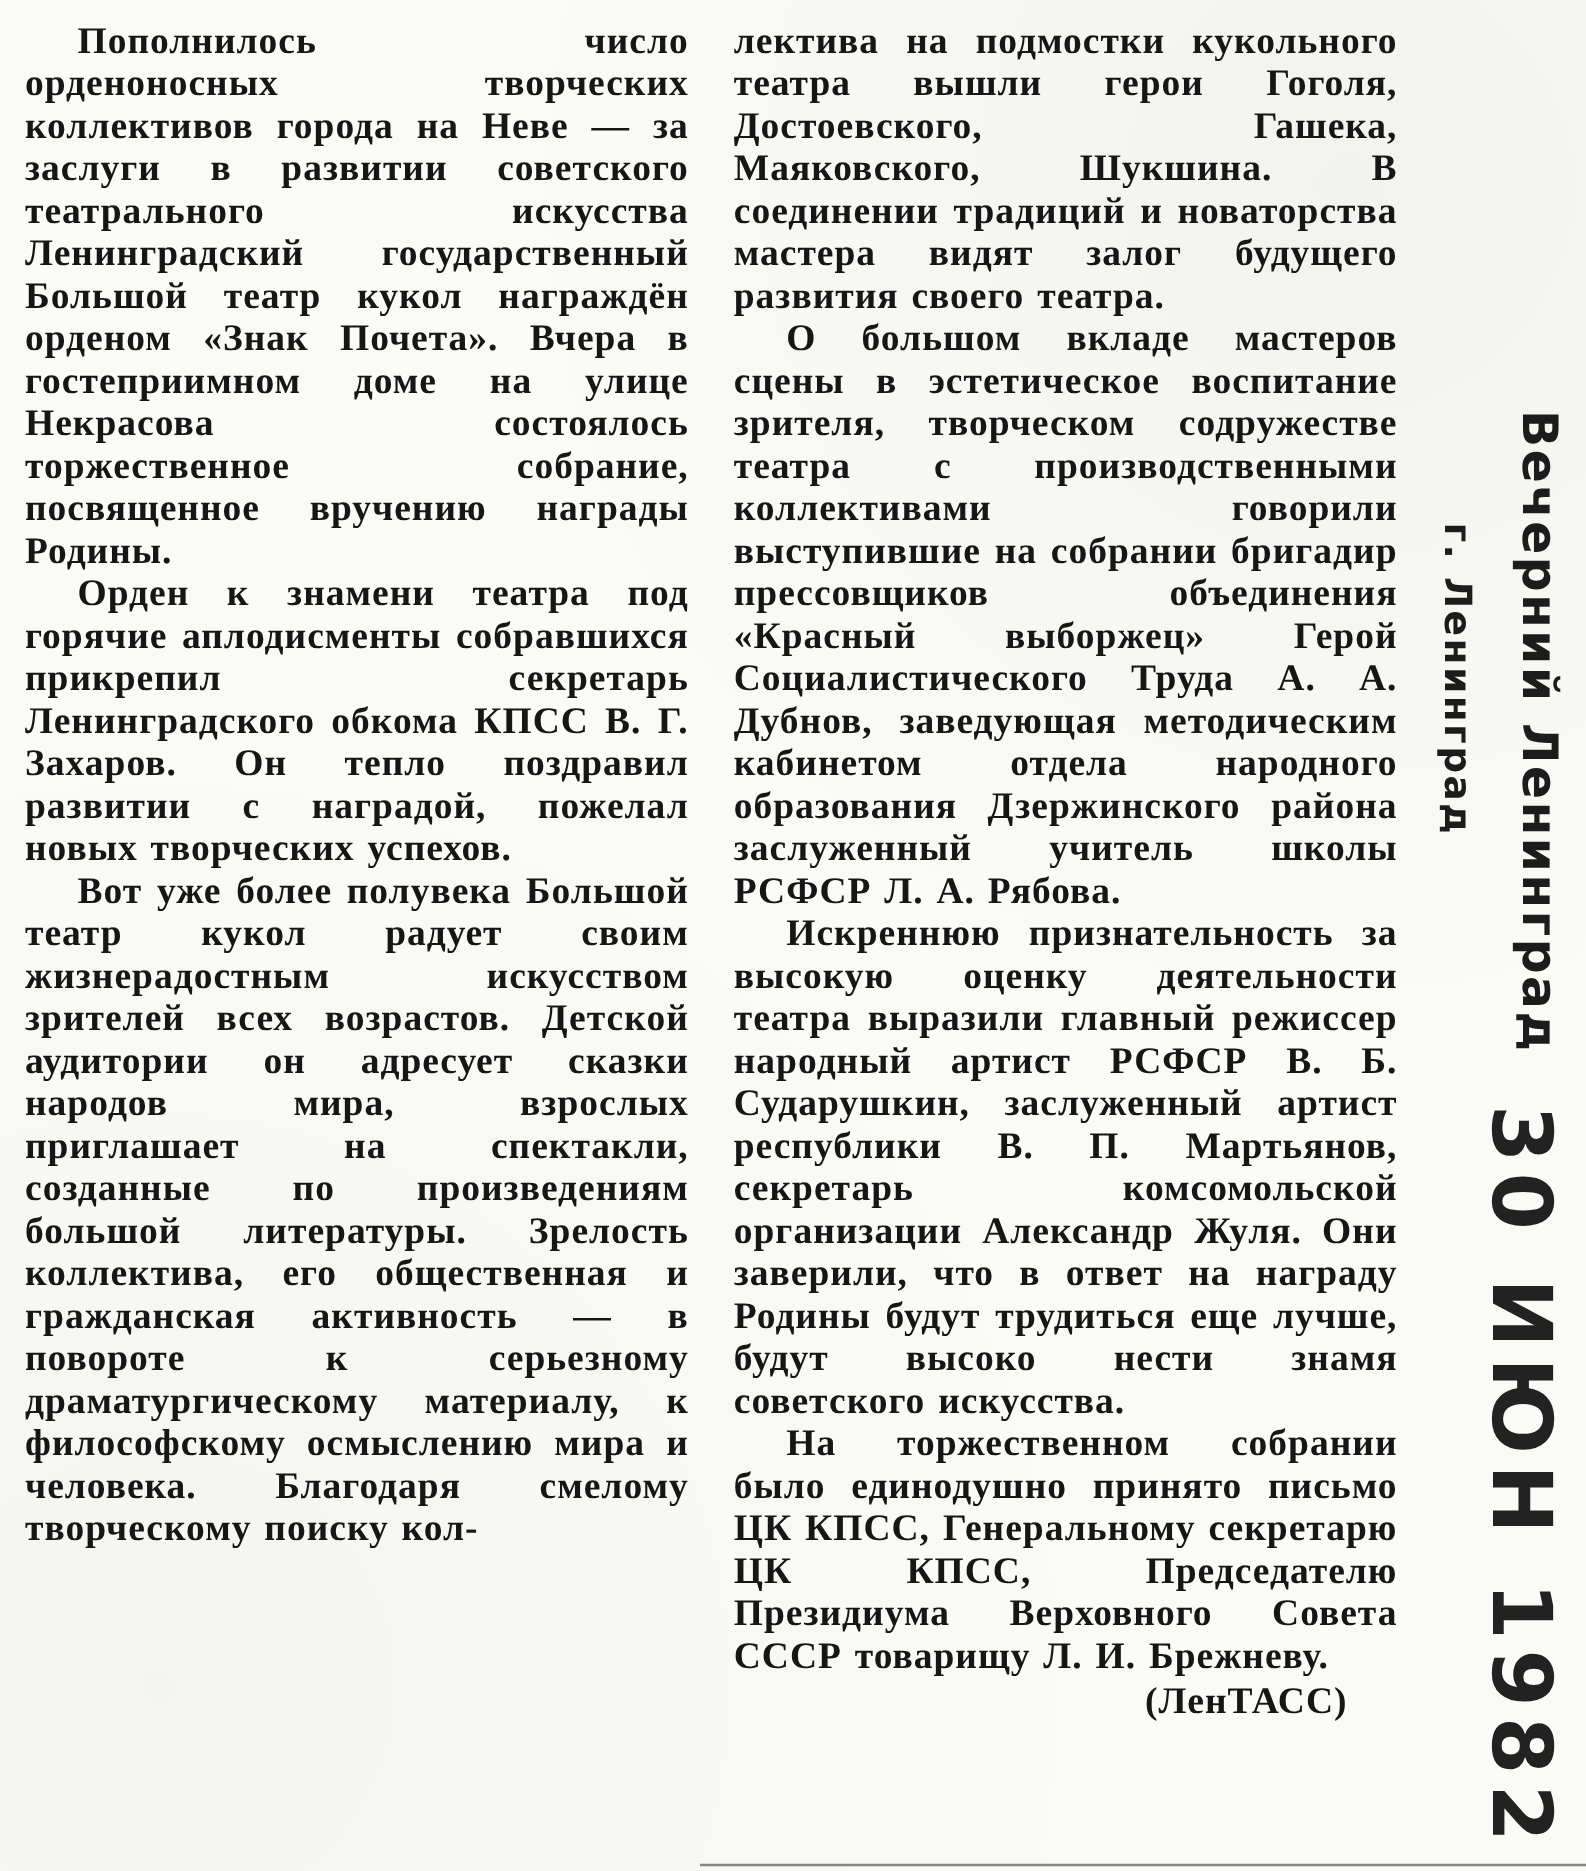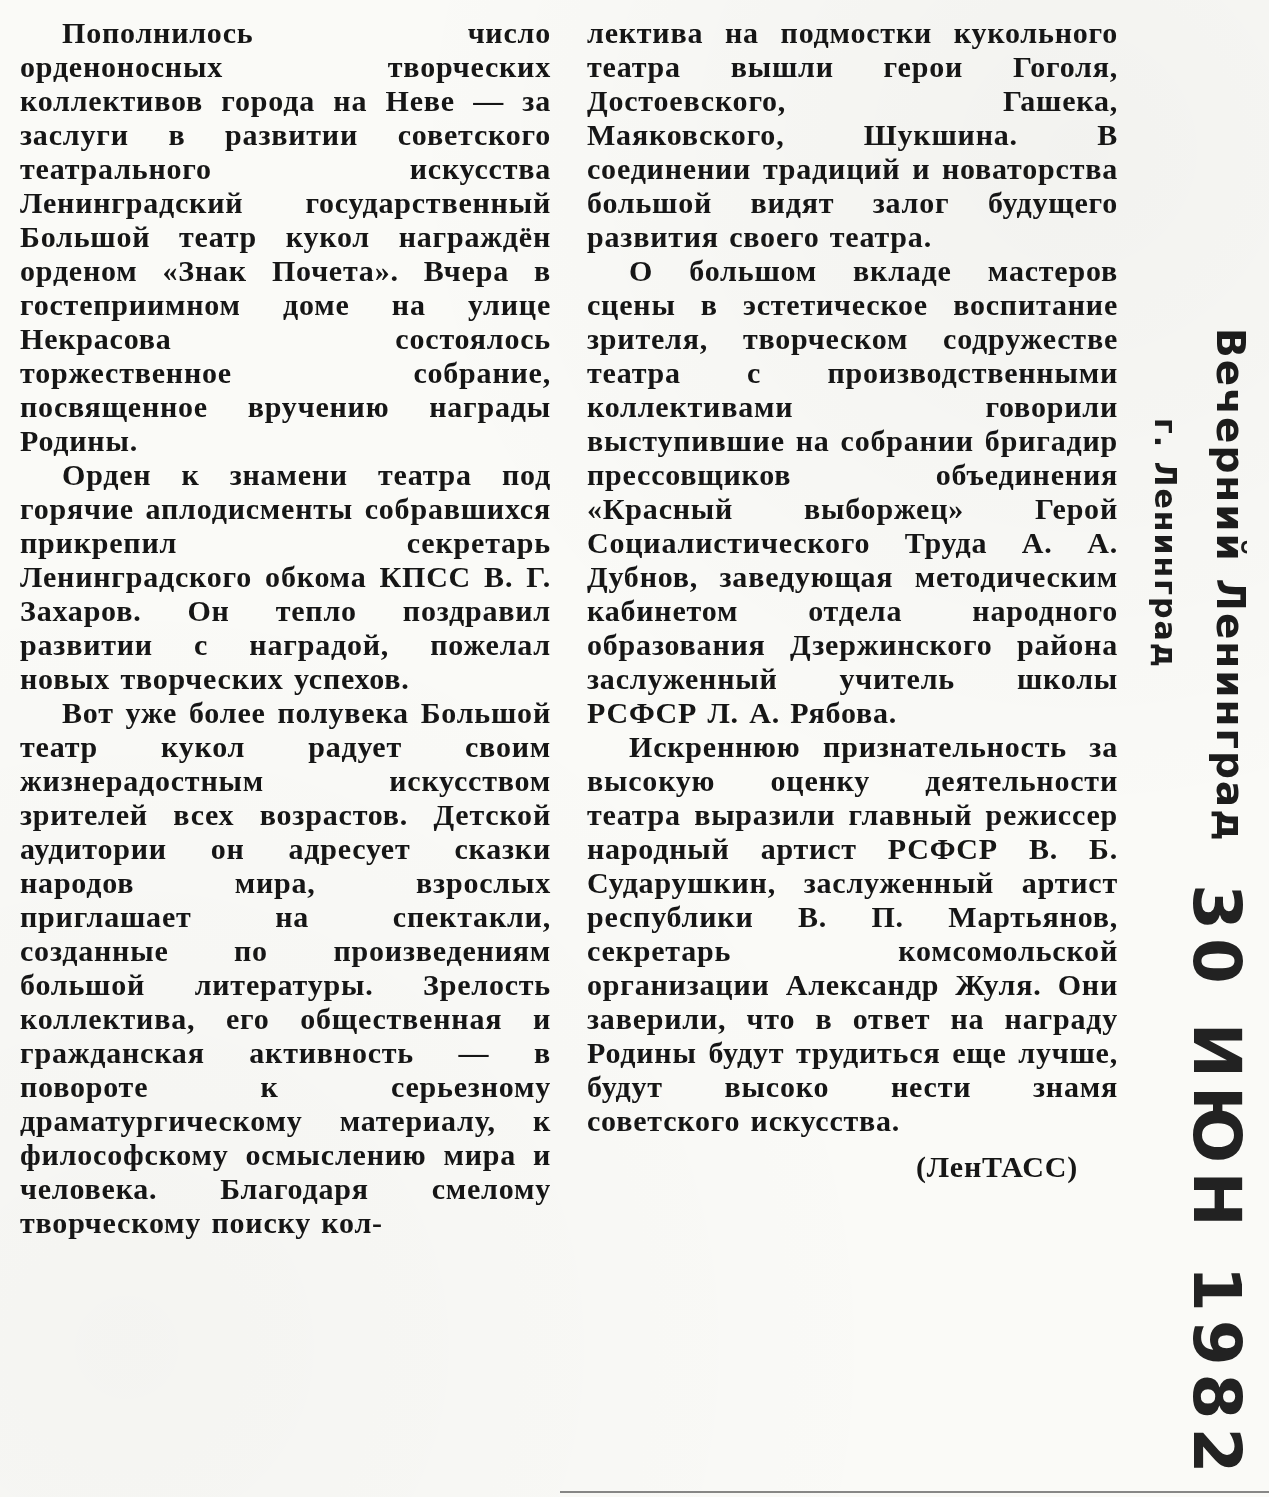--- a/index.html
+++ b/index.html
@@ -45,21 +45,21 @@
   }
   .col p {
     margin: 0;
     text-indent: 42px;
   }
   .col p.continuation {
     text-indent: 0;
   }
   .signature {
     text-align: right;
-    margin-top: 12px;
+    margin-top: 2px;
     padding-right: 40px;
     font-weight: bold;
     font-size: 30px;
     letter-spacing: 0.8px;
   }
   .stamp {
     position: absolute;
     writing-mode: vertical-rl;
     text-orientation: mixed;
     font-family: "DejaVu Sans", sans-serif;
@@ -102,23 +102,24 @@
 
   <div class="columns">
 
     <div class="col">
       <p>Пополнилось число орденоносных творческих коллективов города на Неве — за заслуги в развитии советского театрального искусства Ленинградский государственный Большой театр кукол награждён орденом «Знак Почета». Вчера в гостеприимном доме на улице Некрасова состоялось торжественное собрание, посвященное вручению награды Родины.</p>
       <p>Орден к знамени театра под горячие аплодисменты собравшихся прикрепил секретарь Ленинградского обкома КПСС В. Г. Захаров. Он тепло поздравил развитии с наградой, пожелал новых творческих успехов.</p>
       <p>Вот уже более полувека Большой театр кукол радует своим жизнерадостным искусством зрителей всех возрастов. Детской аудитории он адресует сказки народов мира, взрослых приглашает на спектакли, созданные по произведениям большой литературы. Зрелость коллектива, его общественная и гражданская активность — в повороте к серьезному драматургическому материалу, к философскому осмыслению мира и человека. Благодаря смелому творческому поиску кол-</p>
     </div>
 
     <div class="col">
-      <p class="continuation">лектива на подмостки кукольного театра вышли герои Гоголя, Достоевского, Гашека, Маяковского, Шукшина. В соединении традиций и новаторства большой видят залог будущего развития своего театра.</p>
+      <p class="continuation">лектива на подмостки кукольного театра вышли герои Гоголя, Достоевского, Гашека, Маяковского, Шукшина. В соединении традиций и новаторства мастера видят залог будущего развития своего театра.</p>
       <p>О большом вкладе мастеров сцены в эстетическое воспитание зрителя, творческом содружестве театра с производственными коллективами говорили выступившие на собрании бригадир прессовщиков объединения «Красный выборжец» Герой Социалистического Труда А. А. Дубнов, заведующая методическим кабинетом отдела народного образования Дзержинского района заслуженный учитель школы РСФСР Л. А. Рябова.</p>
       <p>Искреннюю признательность за высокую оценку деятельности театра выразили главный режиссер народный артист РСФСР В. Б. Сударушкин, заслуженный артист республики В. П. Мартьянов, секретарь комсомольской организации Александр Жуля. Они заверили, что в ответ на награду Родины будут трудиться еще лучше, будут высоко нести знамя советского искусства.</p>
+      <p>На торжественном собрании было единодушно принято письмо ЦК КПСС, Генеральному секретарю ЦК КПСС, Председателю Президиума Верховного Совета СССР товарищу Л. И. Брежневу.</p>
       <div class="signature">(ЛенТАСС)</div>
     </div>
 
   </div>
 
   <div class="stamp stamp-newspaper">Вечерний Ленинград</div>
 
   <div class="stamp stamp-city">г. Ленинград</div>
 
   <div class="stamp stamp-date">30 ИЮН 1982</div>

